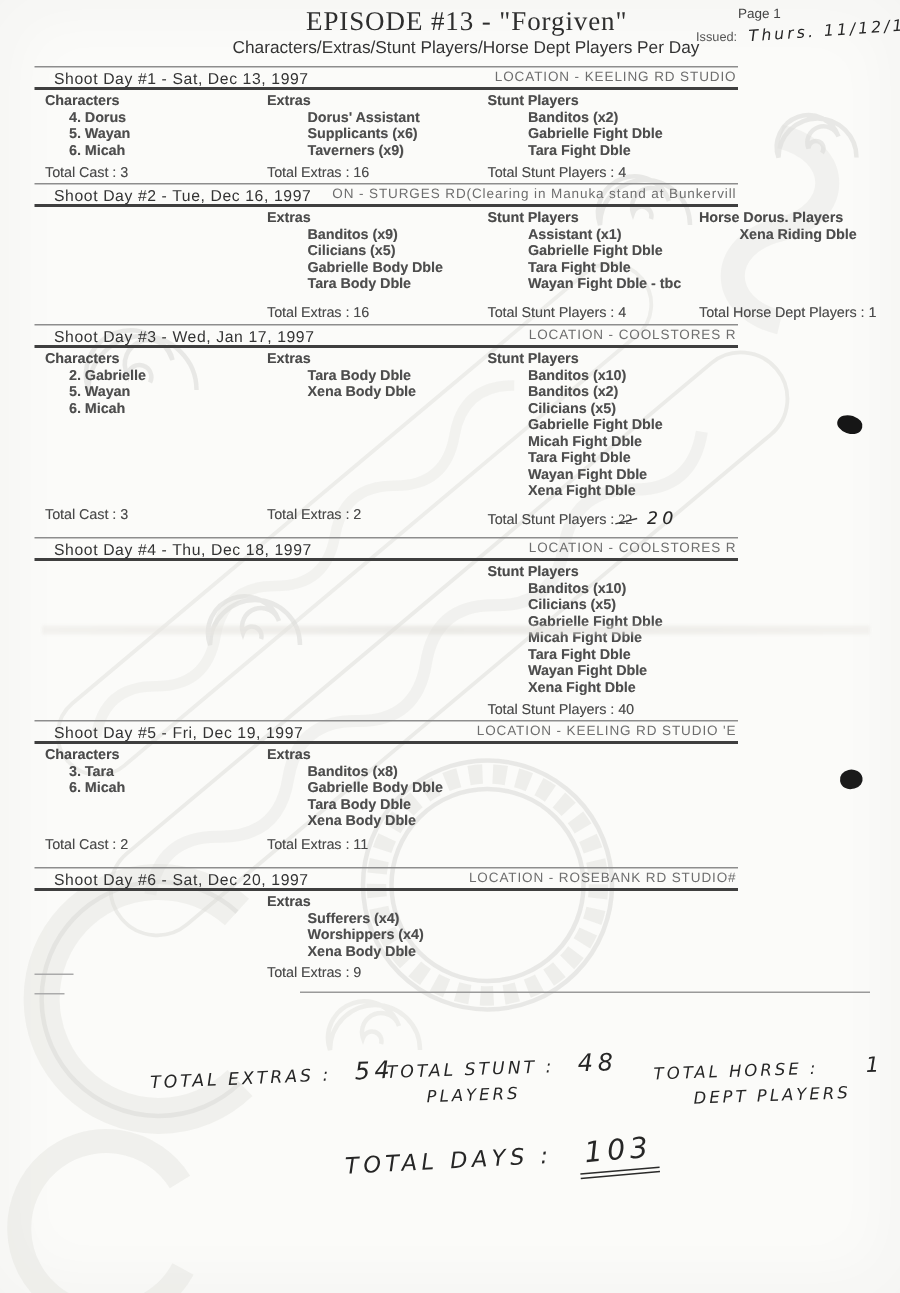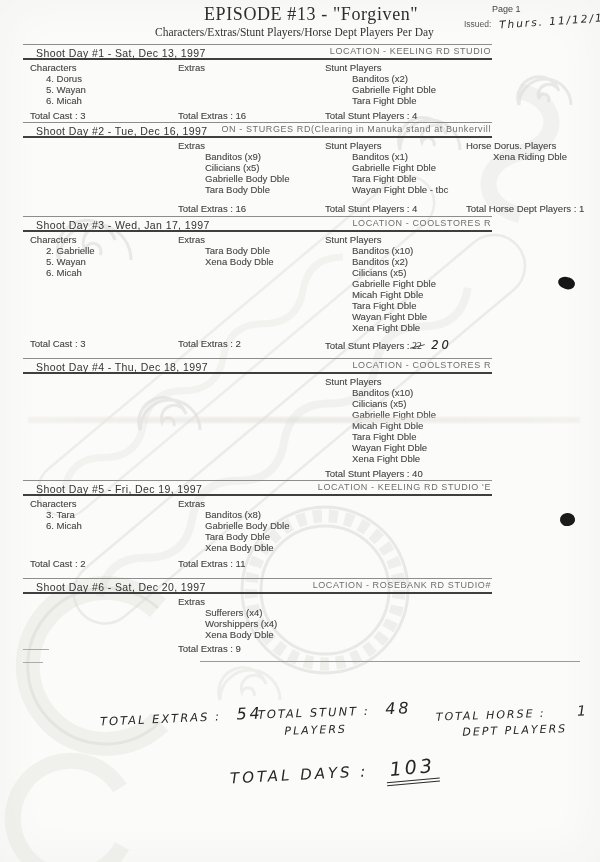--- a/index.html
+++ b/index.html
@@ -5,37 +5,37 @@
   html,body{margin:0;padding:0;background:#ffffff;}
   .page{position:relative;width:600px;height:862px;background:#fbfbf9;overflow:hidden;
         font-family:"Liberation Sans",sans-serif;color:#4a4a4a;
         box-shadow:inset 0 0 50px rgba(60,60,50,0.04);}
   .wm{position:absolute;left:0;top:0;z-index:0;pointer-events:none;}
   .z{position:absolute;z-index:2;}
 
   
   .hdr-title{left:204px;top:4px;font-family:"Liberation Serif",serif;font-size:18px;
              letter-spacing:0.6px;color:#2e2e2e;}
-  .subtitle{left:155px;top:26px;font-family:Liberation Serif, serif;font-size:11.5px;color:#333;}
+  .subtitle{left:155px;top:26px;font-family:Liberation Sans, sans-serif;font-size:11.5px;color:#333;}
   .page-label{left:492px;top:4px;font-size:9px;color:#444;}
   .issued-label{left:464px;top:19px;font-size:8.5px;color:#555;}
   .issued-value{left:499px;top:14px;font-size:10.5px;transform:rotate(-4deg);}
 
   
   .hw{font-family:"DejaVu Sans",sans-serif;font-style:italic;color:#262626;
       letter-spacing:2px;white-space:nowrap;}
 
   
   .day{position:absolute;left:0;width:512px;z-index:2;}
   .dhead{position:absolute;left:23px;right:20px;top:0;height:13px;line-height:13px;
          border-top:1px solid #8d8d8d;border-bottom:2px solid #3f3f3f;white-space:nowrap;}
   .dtitle{padding-left:13px;font-size:10.5px;color:#333;letter-spacing:0.4px;}
   .dloc{position:absolute;right:1px;top:0;font-size:9px;color:#6e6e6e;letter-spacing:0.6px;}
   .col{position:absolute;top:18px;font-size:9.5px;line-height:11px;white-space:nowrap;
-       text-shadow:0.2px 0.2px 0.3px rgba(90,90,90,0.45);}
+       text-shadow:0.2px 0.2px 0.3px rgba(90,90,90,0.45);font-weight:bold;}
   .chead{color:#4a4a4a;}
   .items{color:#4d4d4d;}
   .ind{margin-left:16px;}
   .ind2{margin-left:27px;}
   .total{position:absolute;font-size:9.5px;white-space:nowrap;color:#4a4a4a;
          text-shadow:0.2px 0.2px 0.3px rgba(90,90,90,0.45);}
   .struck{position:relative;display:inline-block;font-family:Liberation Serif, serif;}
   .struck:after{content:"";position:absolute;left:-2px;right:-3px;top:46%;
                 border-top:1.5px solid #3a3a3a;transform:rotate(-14deg);}
   .hand20{font-size:11.5px;margin-left:7px;letter-spacing:3px;}
@@ -110,20 +110,25 @@
     <div class="col" style="left:30px">
       <div class="chead">Characters</div>
       <div class="items ind">
         <div>4. Dorus</div>
         <div>5. Wayan</div>
         <div>6. Micah</div>
       </div>
     </div>
     <div class="col" style="left:178px">
       <div class="chead">Extras</div>
+      <div class="items ind2">
+        <div>Dorus' Assistant</div>
+        <div>Supplicants (x6)</div>
+        <div>Taverners (x9)</div>
+      </div>
     </div>
     <div class="col" style="left:325px">
       <div class="chead">Stunt Players</div>
       <div class="items ind2">
         <div>Banditos (x2)</div>
         <div>Gabrielle Fight Dble</div>
         <div>Tara Fight Dble</div>
       </div>
     </div>
     <span class="total" style="left:30px;top:66px">Total Cast : 3</span>
@@ -141,21 +146,21 @@
       <div class="items ind2">
         <div>Banditos (x9)</div>
         <div>Cilicians (x5)</div>
         <div>Gabrielle Body Dble</div>
         <div>Tara Body Dble</div>
       </div>
     </div>
     <div class="col" style="left:325px">
       <div class="chead">Stunt Players</div>
       <div class="items ind2">
-        <div>Banditos (x1)</div>
+        <div>Assistant (x1)</div>
         <div>Gabrielle Fight Dble</div>
         <div>Tara Fight Dble</div>
         <div>Wayan Fight Dble - tbc</div>
       </div>
     </div>
     <div class="col" style="left:466px">
       <div class="chead">Horse Dorus. Players</div>
       <div class="items ind2">
         <div>Xena Riding Dble</div>
       </div>

